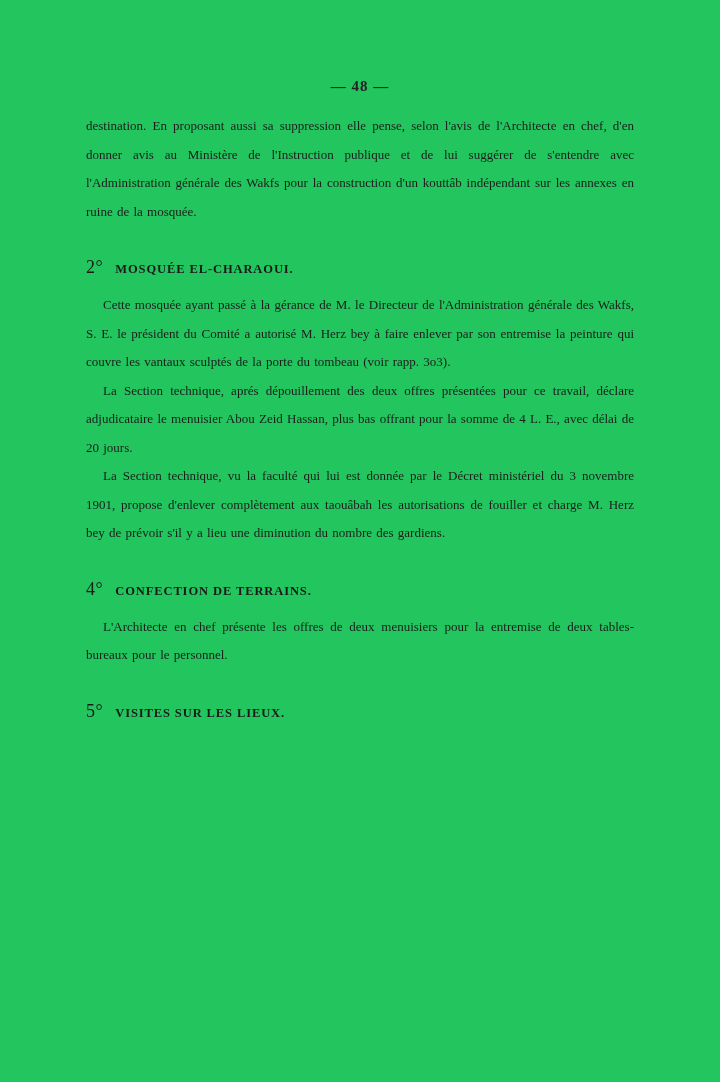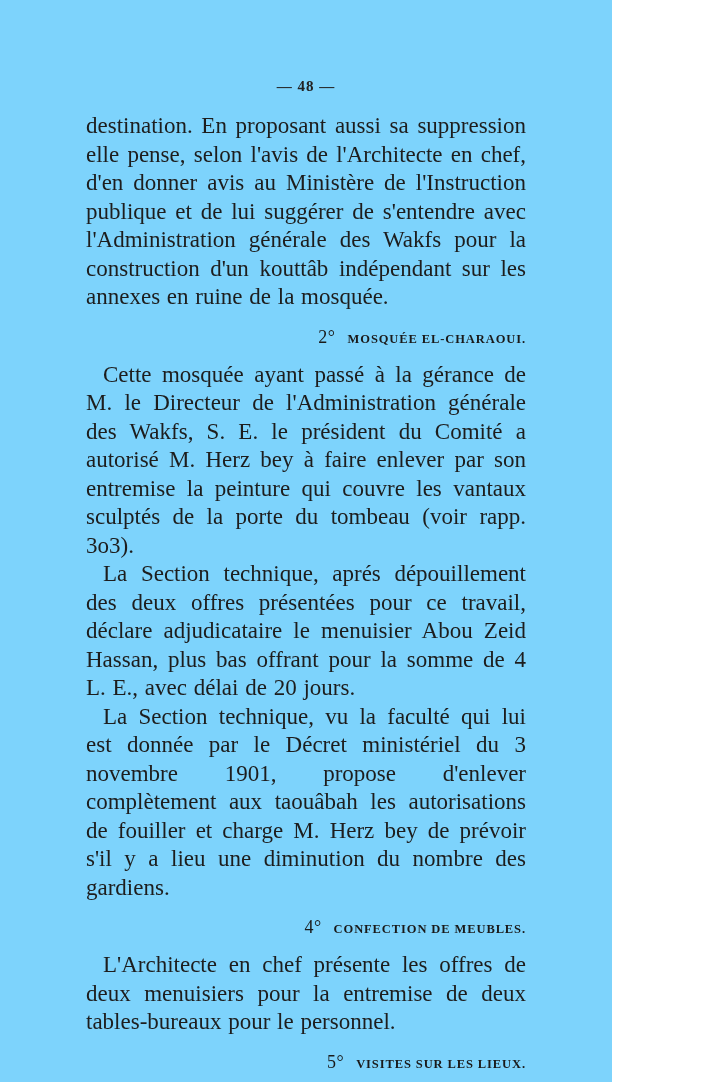--- a/index.html
+++ b/index.html
@@ -7,45 +7,45 @@
     width: 720px;
     background: #ffffff;
   }
   body {
     height: 1082px;
     overflow: hidden;
     font-family: "Liberation Serif", "DejaVu Serif", serif;
     color: #1d1d1d;
   }
   .page {
-    width: 612px;
+    width: 720px;
     height: 1082px;
     padding: 78px 86px 40px 86px;
-    background: #7dd3fc;
+    background: #22c55e;
   }
   .page-number {
     text-align: center;
     font-size: 15px;
     font-weight: bold;
     letter-spacing: 1px;
     margin-bottom: 17px;
     color: #222;
   }
   .para {
-    font-size: 23px;
+    font-size: 13px;
     line-height: 28.5px;
     text-align: justify;
     text-indent: 17px;
     word-spacing: 1px;
   }
   .para.no-indent { text-indent: 0; }
   .heading {
-    text-align: right;
+    text-align: left;
     font-weight: normal;
-    margin: 12px 0 11px 0;
+    margin: 28px 0 11px 0;
     line-height: 22px;
     white-space: nowrap;
   }
   .h-num {
     font-size: 18px;
     letter-spacing: 0.5px;
     margin-right: 6px;
     color: #1a1a1a;
   }
   .h-title {
@@ -72,21 +72,21 @@
   <p class="para">Cette mosquée ayant passé à la gérance de M. le Directeur de l'Administration générale des Wakfs, S. E. le président du Comité a autorisé M. Herz bey à faire enlever par son entremise la peinture qui couvre les vantaux sculptés de la porte du tombeau (voir rapp. 3o3).</p>
 
   <p class="para">La Section technique, aprés dépouillement des deux offres présentées pour ce travail, déclare adjudicataire le menuisier Abou Zeid Hassan, plus bas offrant pour la somme de 4 L. E., avec délai de 20 jours.</p>
 
 
 
   <p class="para">La Section technique, vu la faculté qui lui est donnée par le Décret ministériel du 3 novembre 1901, propose d'enlever complètement aux taouâbah les autorisations de fouiller et charge M. Herz bey de prévoir s'il y a lieu une diminution du nombre des gardiens.</p>
 
   <h2 class="heading">
     <span class="h-num">4°</span>
-    <span class="h-title">CONFECTION DE MEUBLES.</span>
+    <span class="h-title">CONFECTION DE TERRAINS.</span>
   </h2>
 
   <p class="para">L'Architecte en chef présente les offres de deux menuisiers pour la entremise de deux tables-bureaux pour le personnel.</p>
 
 
   <h2 class="heading">
     <span class="h-num">5°</span>
     <span class="h-title">VISITES SUR LES LIEUX.</span>
   </h2>
 

